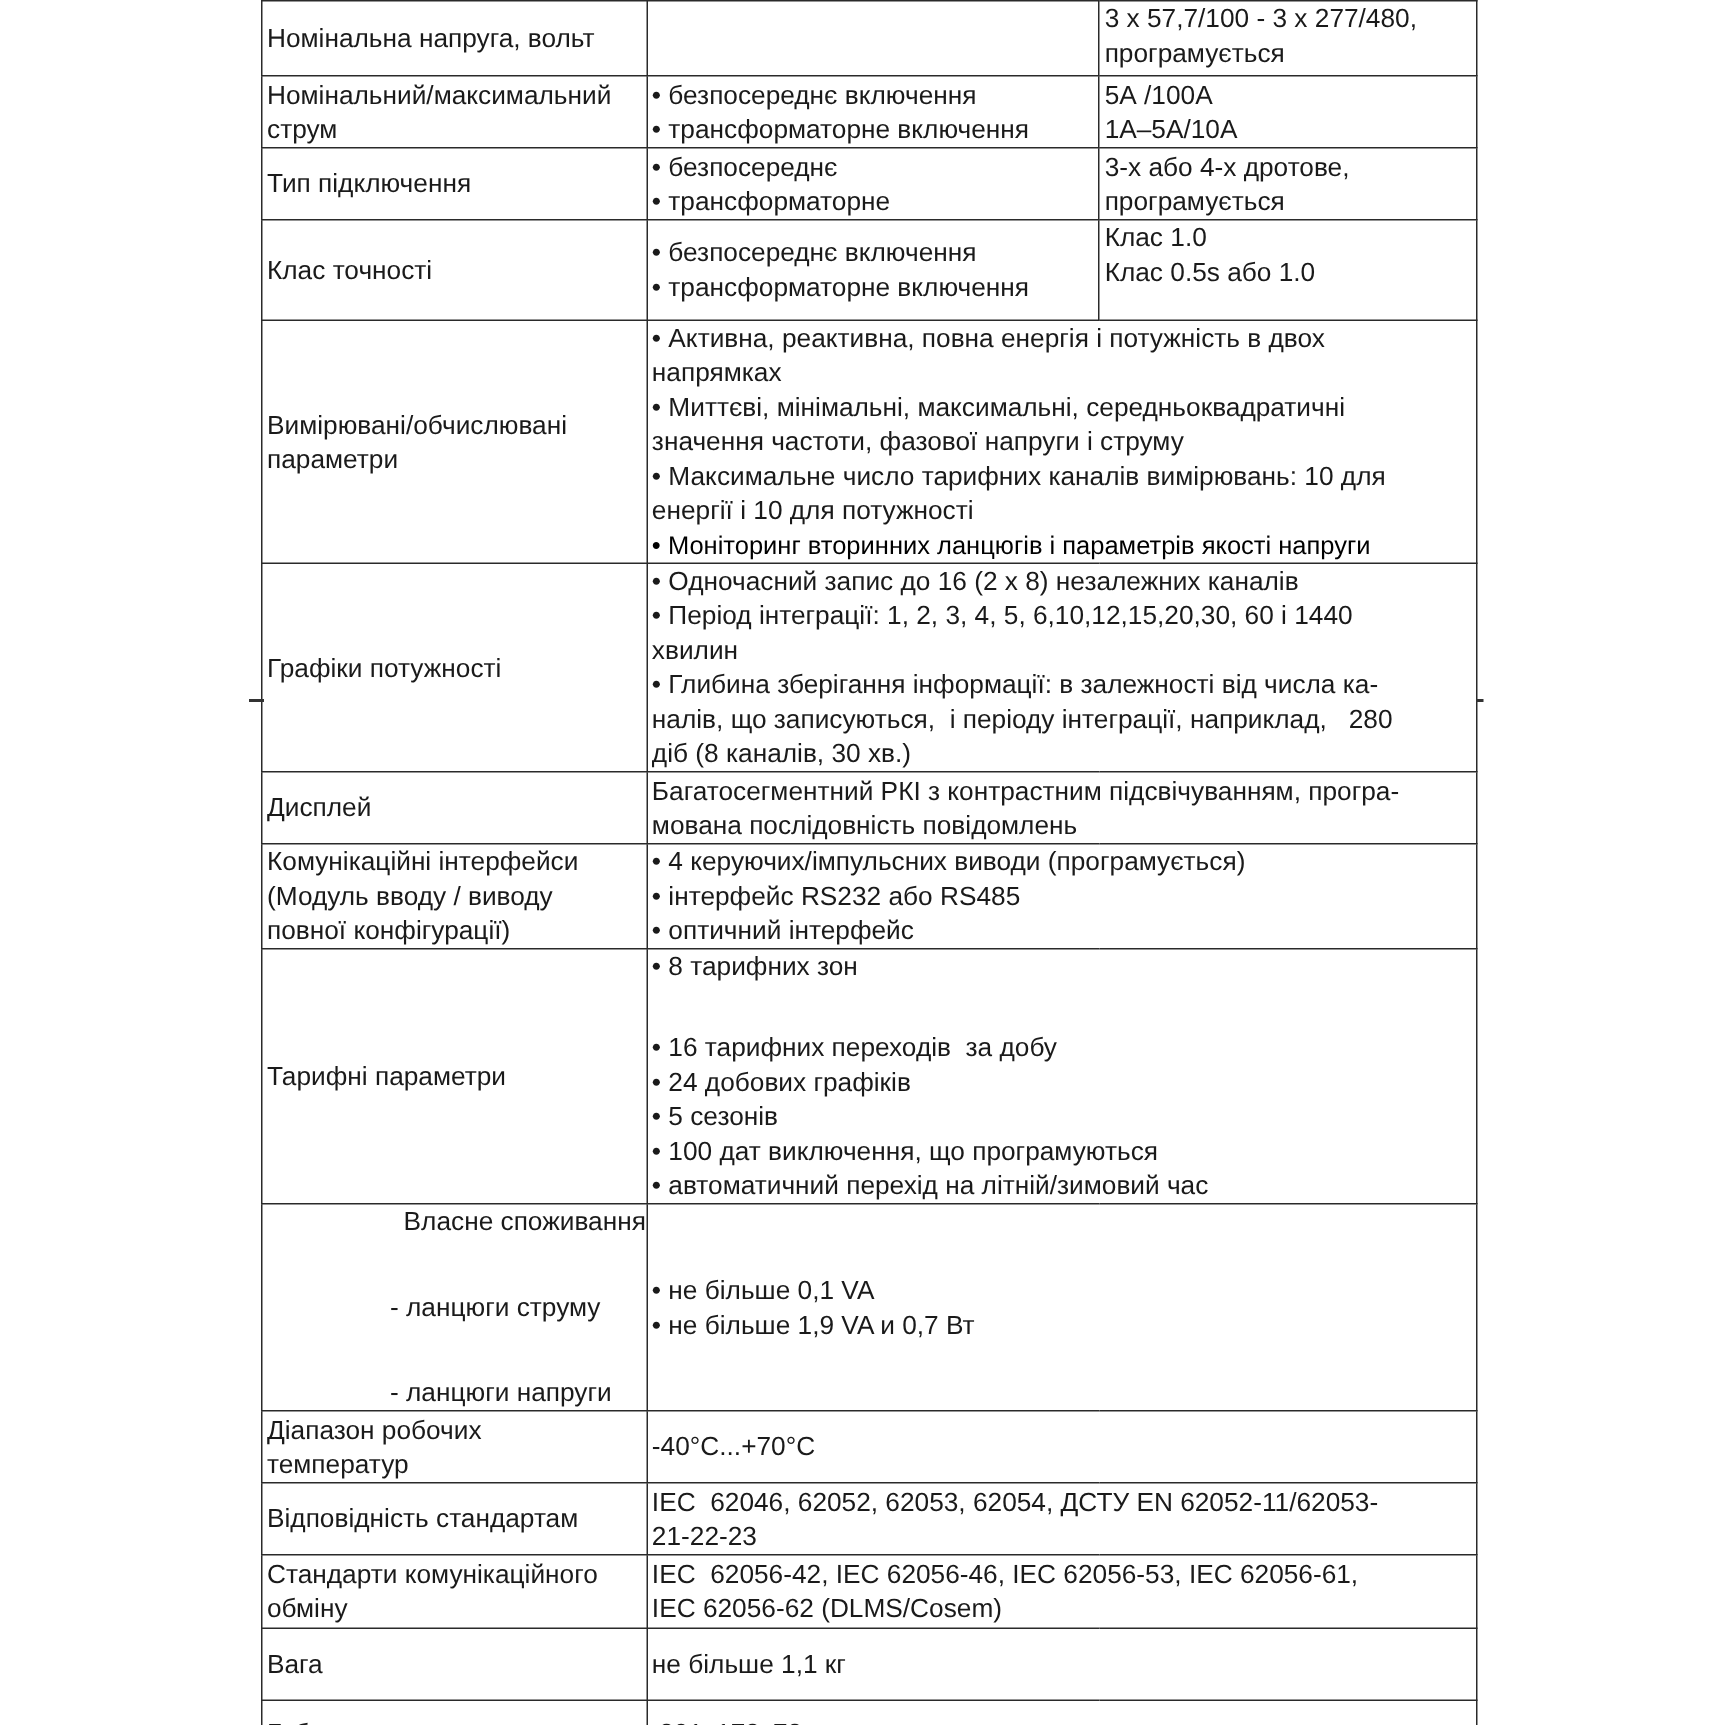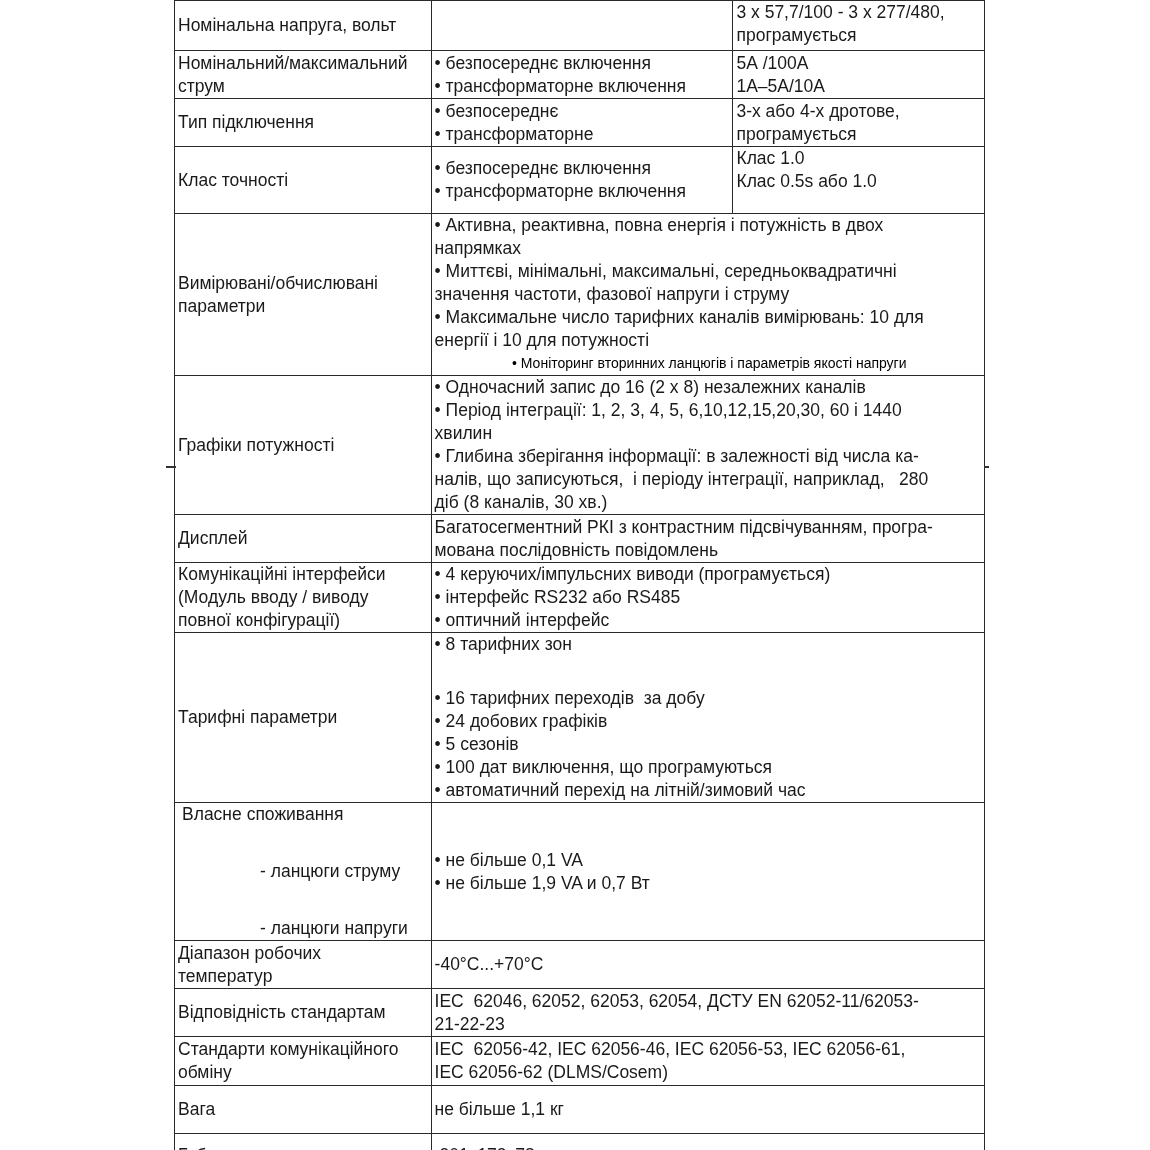--- a/index.html
+++ b/index.html
@@ -26,22 +26,22 @@
       padding: 0 0 0 3px;
       overflow: hidden;
     }
     .spec-table tr.first td { border-top: 1.5px solid #2a2a2a; }
     .col-label { width: 255px; }
     .col-mid { width: 300px; }
     .col-right { width: 250px; }
     td.top { vertical-align: top; }
     .line { display: block; white-space: nowrap; }
     .indent1 { padding-left: 82px; margin-top: 34px; }
-    .indent-own { padding-left: 4px; }
-    .dark { color: #000; font-weight: bold; font-size: 14px; text-align: center; }
+    .indent-own { padding-left: 4px; text-align: right; }
+    .dark { color: #000; font-weight: bold; font-size: 17px; }
     
     .tick-left { position: absolute; left: 166px; top: 466px; width: 10px; height: 1.5px; background:#333; }
     .tick-right { position: absolute; left: 984px; top: 466px; width: 5px; height: 1.5px; background:#333; }
   </style>
 </head>
 <body>
 
 <table class="spec-table">
   <colgroup>
     <col class="col-label">

